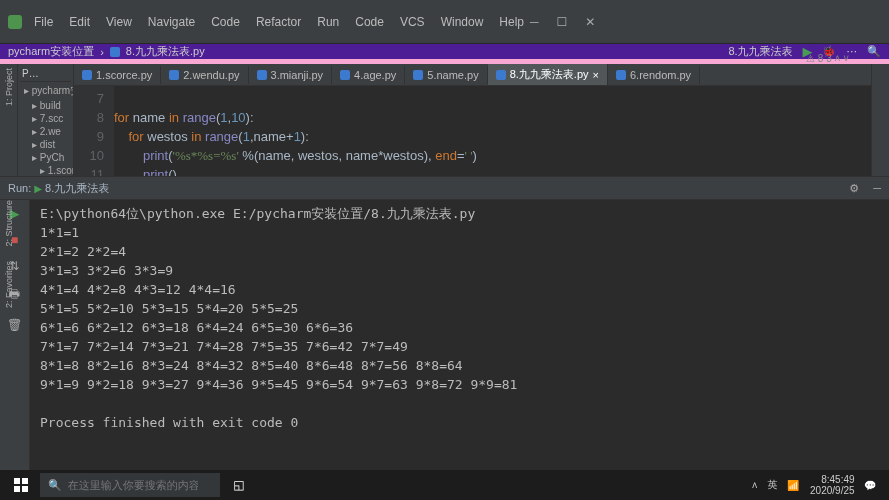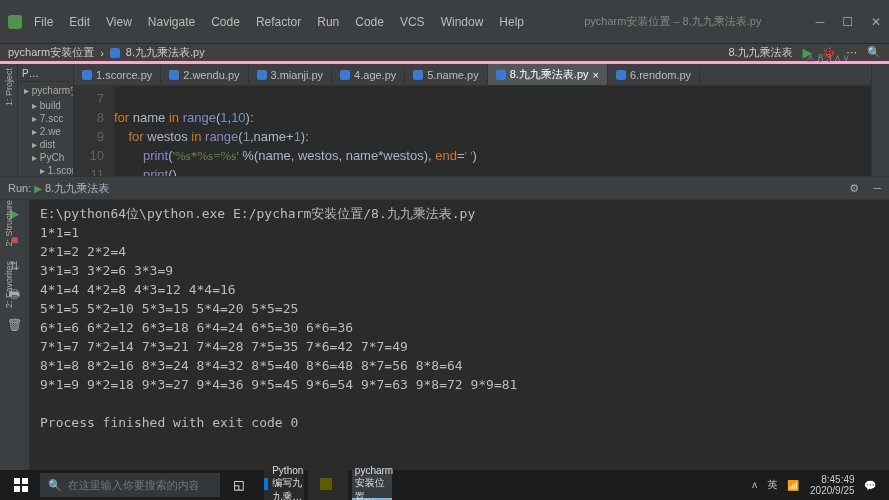--- a/index.html
+++ b/index.html
@@ -3,21 +3,21 @@
 <meta charset="utf-8">
 <style>
 * { margin:0; padding:0; box-sizing:border-box; font-family:"Segoe UI",Arial,sans-serif; }
 body { background:#2b2b2b; color:#a9b7c6; width:889px; height:500px; overflow:hidden; font-size:12px; }
 .titlebar { height:44px; background:#3c3f41; display:flex; align-items:center; padding:0 8px; border-bottom:1px solid #282828; }
 .titlebar .icon { width:14px; height:14px; background:#4e944f; border-radius:3px; margin-right:6px; }
 .menu { display:flex; gap:4px; font-size:12px; color:#bbb; }
 .menu span { padding:2px 6px; cursor:pointer; }
 .title-center { flex:1; text-align:center; color:#888; font-size:11px; }
 .winctrl { display:flex; gap:18px; color:#aaa; font-size:12px; }
-.crumbs { height:20px; background:#404040; display:flex; align-items:center; padding:0 8px; font-size:11px; color:#ccc; gap:6px; border-bottom:3px solid #f9a8d4; }
+.crumbs { height:20px; background:#4c1d95; display:flex; align-items:center; padding:0 8px; font-size:11px; color:#ccc; gap:6px; border-bottom:5px solid #f9a8d4; }
 .crumbs .right { margin-left:auto; display:flex; align-items:center; gap:10px; }
 .play { color:#499c54; font-size:13px; }
 .main { display:flex; height:112px; }
 .sidebar-left { width:18px; background:#3c3f41; border-right:1px solid #323232; display:flex; flex-direction:column; align-items:center; padding-top:4px; gap:6px; font-size:9px; color:#aaa; }
 .vtext { writing-mode:vertical-rl; transform:rotate(180deg); font-size:9px; }
 .project { width:56px; background:#3c3f41; border-right:1px solid #323232; padding:2px; font-size:10px; color:#aaa; overflow:hidden; }
 .project div { white-space:nowrap; padding:1px 2px; }
 .editor-area { flex:1; display:flex; flex-direction:column; background:#2b2b2b; }
 .tabs { height:22px; background:#3c3f41; display:flex; align-items:center; overflow:hidden; border-bottom:1px solid #323232; }
 .tab { padding:3px 8px; font-size:11px; color:#bbb; display:flex; align-items:center; gap:4px; border-right:1px solid #323232; cursor:pointer; white-space:nowrap; }
@@ -60,21 +60,20 @@
       <span>View</span>
       <span>Navigate</span>
       <span>Code</span>
       <span>Refactor</span>
       <span>Run</span>
       <span>Code</span>
       <span>VCS</span>
       <span>Window</span>
       <span>Help</span>
     </div>
-  <div class="title-center">pycharm安装位置 – 8.九九乘法表.py</div>
   <div class="winctrl">
     <span>─</span>
     <span>☐</span>
     <span>✕</span>
   </div>
 </div>
 
 <div class="crumbs">
   <span>pycharm安装位置</span>
   <span>›</span>
@@ -173,27 +172,20 @@
         <rect x="8" width="6" height="6" fill="#fff"></rect>
         <rect y="8" width="6" height="6" fill="#fff"></rect>
         <rect x="8" y="8" width="6" height="6" fill="#fff"></rect>
       </svg>
   </div>
   <div class="search">
     <span>🔍</span>
     <input placeholder="在这里输入你要搜索的内容" style="">
   </div>
   <div class="win-btn">◱</div>
-  <div class="task-icons" id="taskapps">
-      <div class="ti"><span style="width:12px;height:12px;background:#0078d7;display:inline-block;margin-right:4px"></span>Python编写九九乘…</div>
-      <div class="ti">
-        <span style="width:12px;height:12px;background:#5c5c00;display:inline-block;margin-right:4px"></span>
-      </div>
-      <div class="ti active"><span style="width:12px;height:12px;background:#22b36a;display:inline-block;margin-right:4px"></span>pycharm安装位置…</div>
-    </div>
   <div class="tray">
     <span>˄</span>
     <span>英</span>
     <span>📶</span>
     <div class="clock">
       <div>8:45:49</div>
       <div>2020/9/25</div>
     </div>
     <span>💬</span>
   </div>

